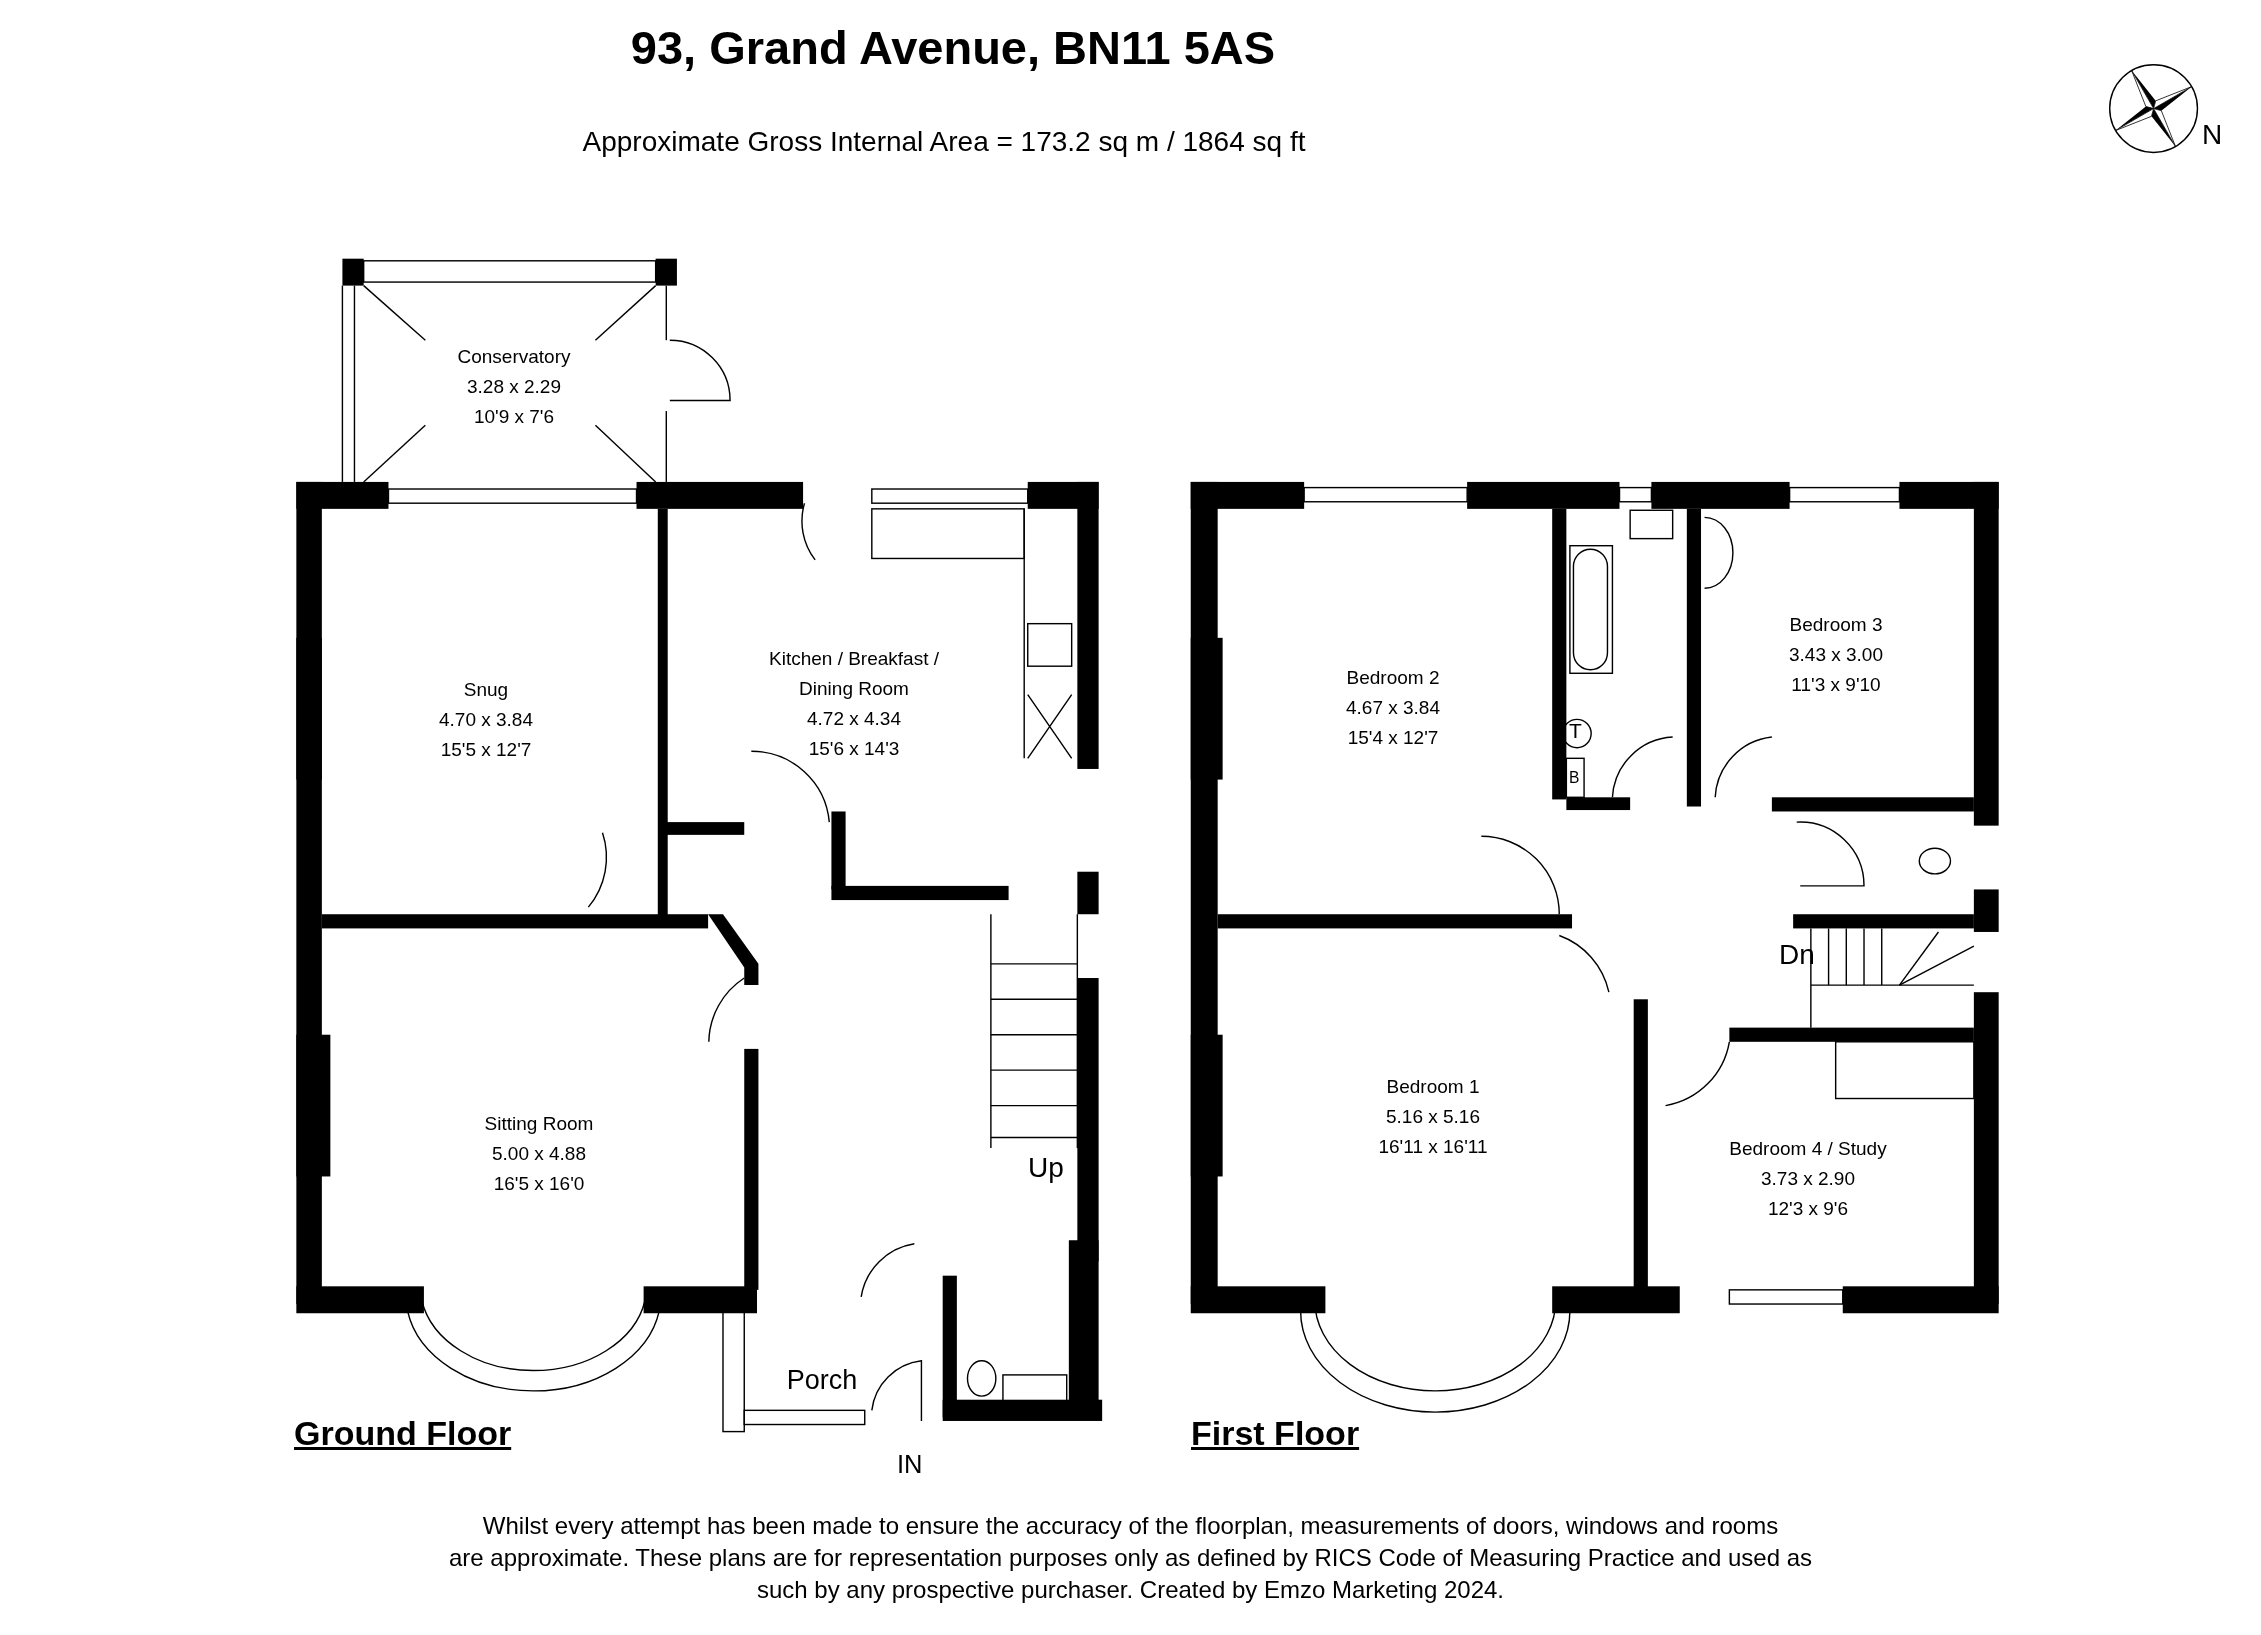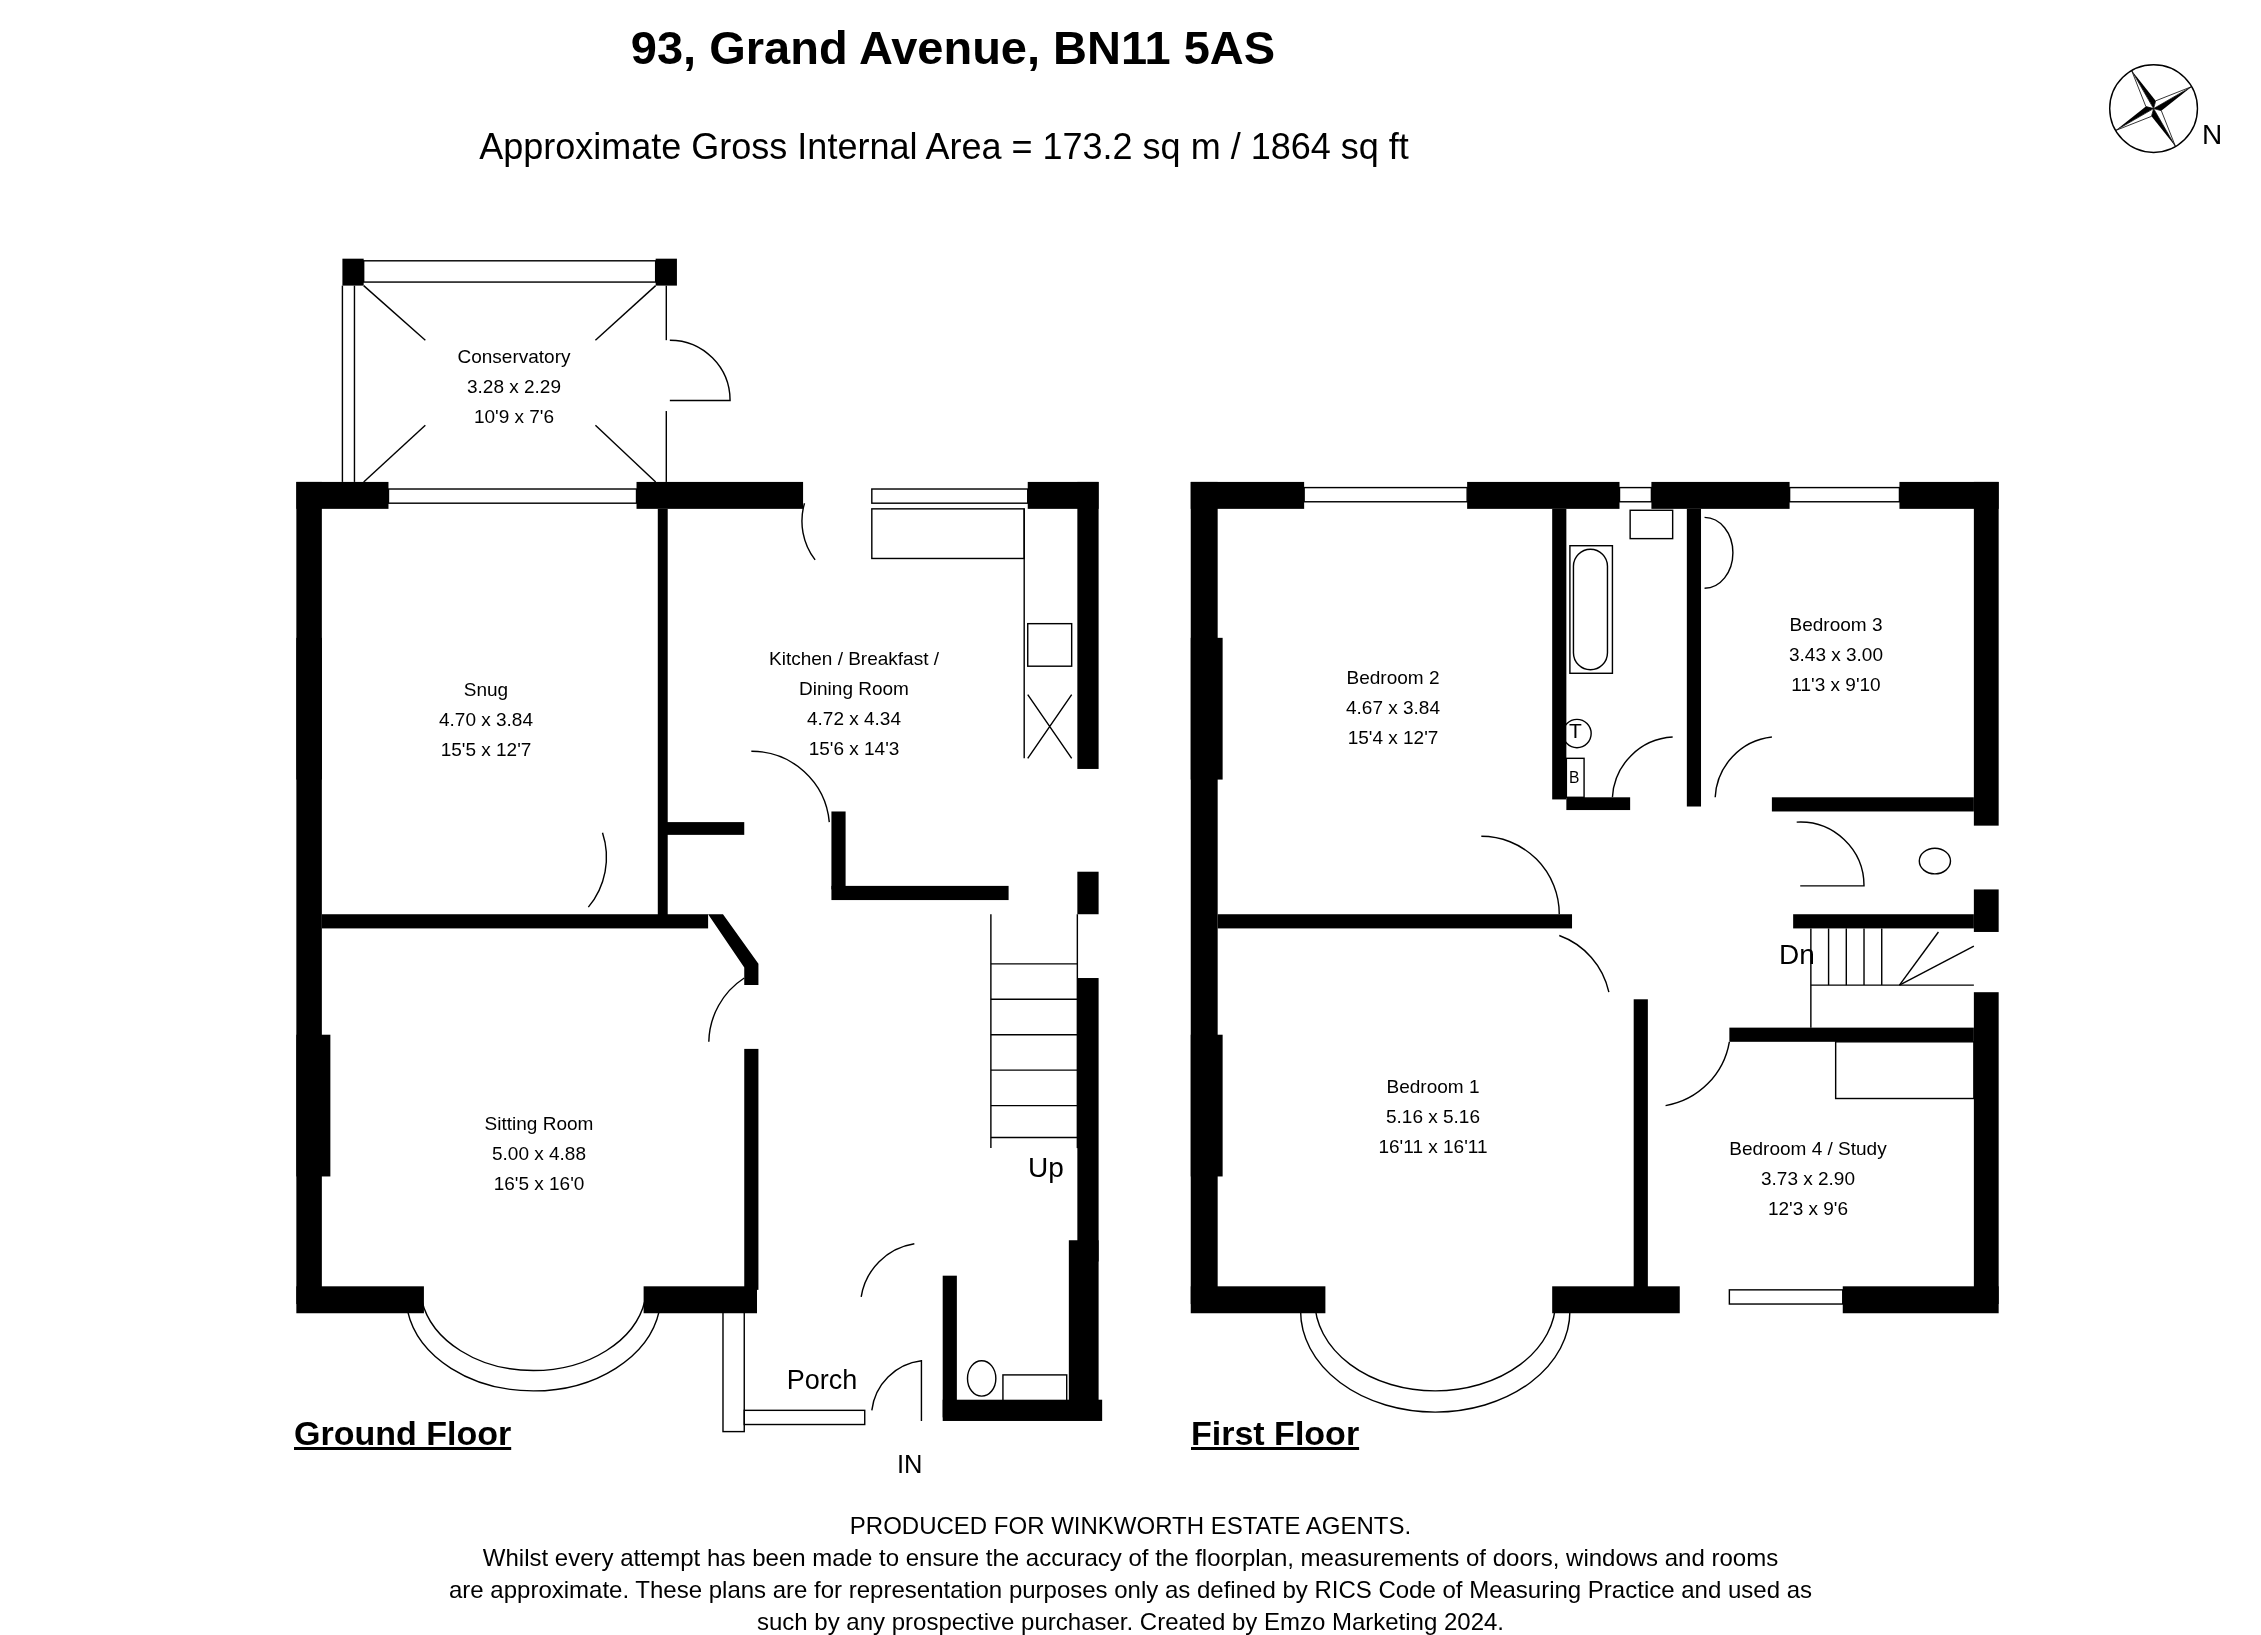--- a/index.html
+++ b/index.html
@@ -1,19 +1,19 @@
 <!DOCTYPE html>
 <html style="font-size:11.3px"><head>
 <meta charset="utf-8">
 <style>
   html,body{margin:0;padding:0;background:#fff;}
   body{width:2261px;height:1635px;position:relative;overflow:hidden;font-family:"Liberation Sans",sans-serif;color:#000;}
   .abs{position:absolute;}
   .title{left:0;width:1906px;top:20px;text-align:center;font-weight:bold;font-size:47px;letter-spacing:0;}
-  .subtitle{left:0;width:1888px;top:126px;text-align:center;font-size:36px;}
+  .subtitle{left:0;width:1888px;top:126px;text-align:center;font-size:28px;}
   .compass{left:2109px;top:64px;width:92px;height:92px;}
   .compass-n{left:2202px;top:119px;font-size:28px;}
   svg.plan{position:absolute;left:0;top:0;}
   .room-label{position:absolute;text-align:center;font-size:19px;line-height:30px;transform:translateX(-50%);white-space:nowrap;}
   .floor-label{position:absolute;font-weight:bold;font-size:34px;text-decoration:underline;}
   .marker{position:absolute;font-size:28px;}
   .footer{position:absolute;left:0;width:2261px;top:1510px;text-align:center;font-size:24px;line-height:32px;}
 </style>
 </head>
 <body>
@@ -219,18 +219,17 @@
   <div>Bedroom 4 / Study</div>
   <div>3.73 x 2.90</div>
   <div>12'3 x 9'6</div>
 </div>
 <div class="marker" style="left:1779px;top:939px;">Dn</div>
 <div class="marker" style="left:1569px;top:719px;font-size:21px;">T</div>
 <div class="marker" style="left:1569px;top:769px;font-size:15.6px;">B</div>
 <div class="floor-label" style="left:1191px;top:1414px;">First Floor</div>
 
 <div class="footer">
-  <div>PRODUCED FOR WINKWORTH ESTATE AGENTS.</div>
   <div>Whilst every attempt has been made to ensure the accuracy of the floorplan, measurements of doors, windows and rooms</div>
   <div>are approximate. These plans are for representation purposes only as defined by RICS Code of Measuring Practice and used as</div>
   <div>such by any prospective purchaser. Created by Emzo Marketing 2024.</div>
 </div>
 
 
 </body></html>

